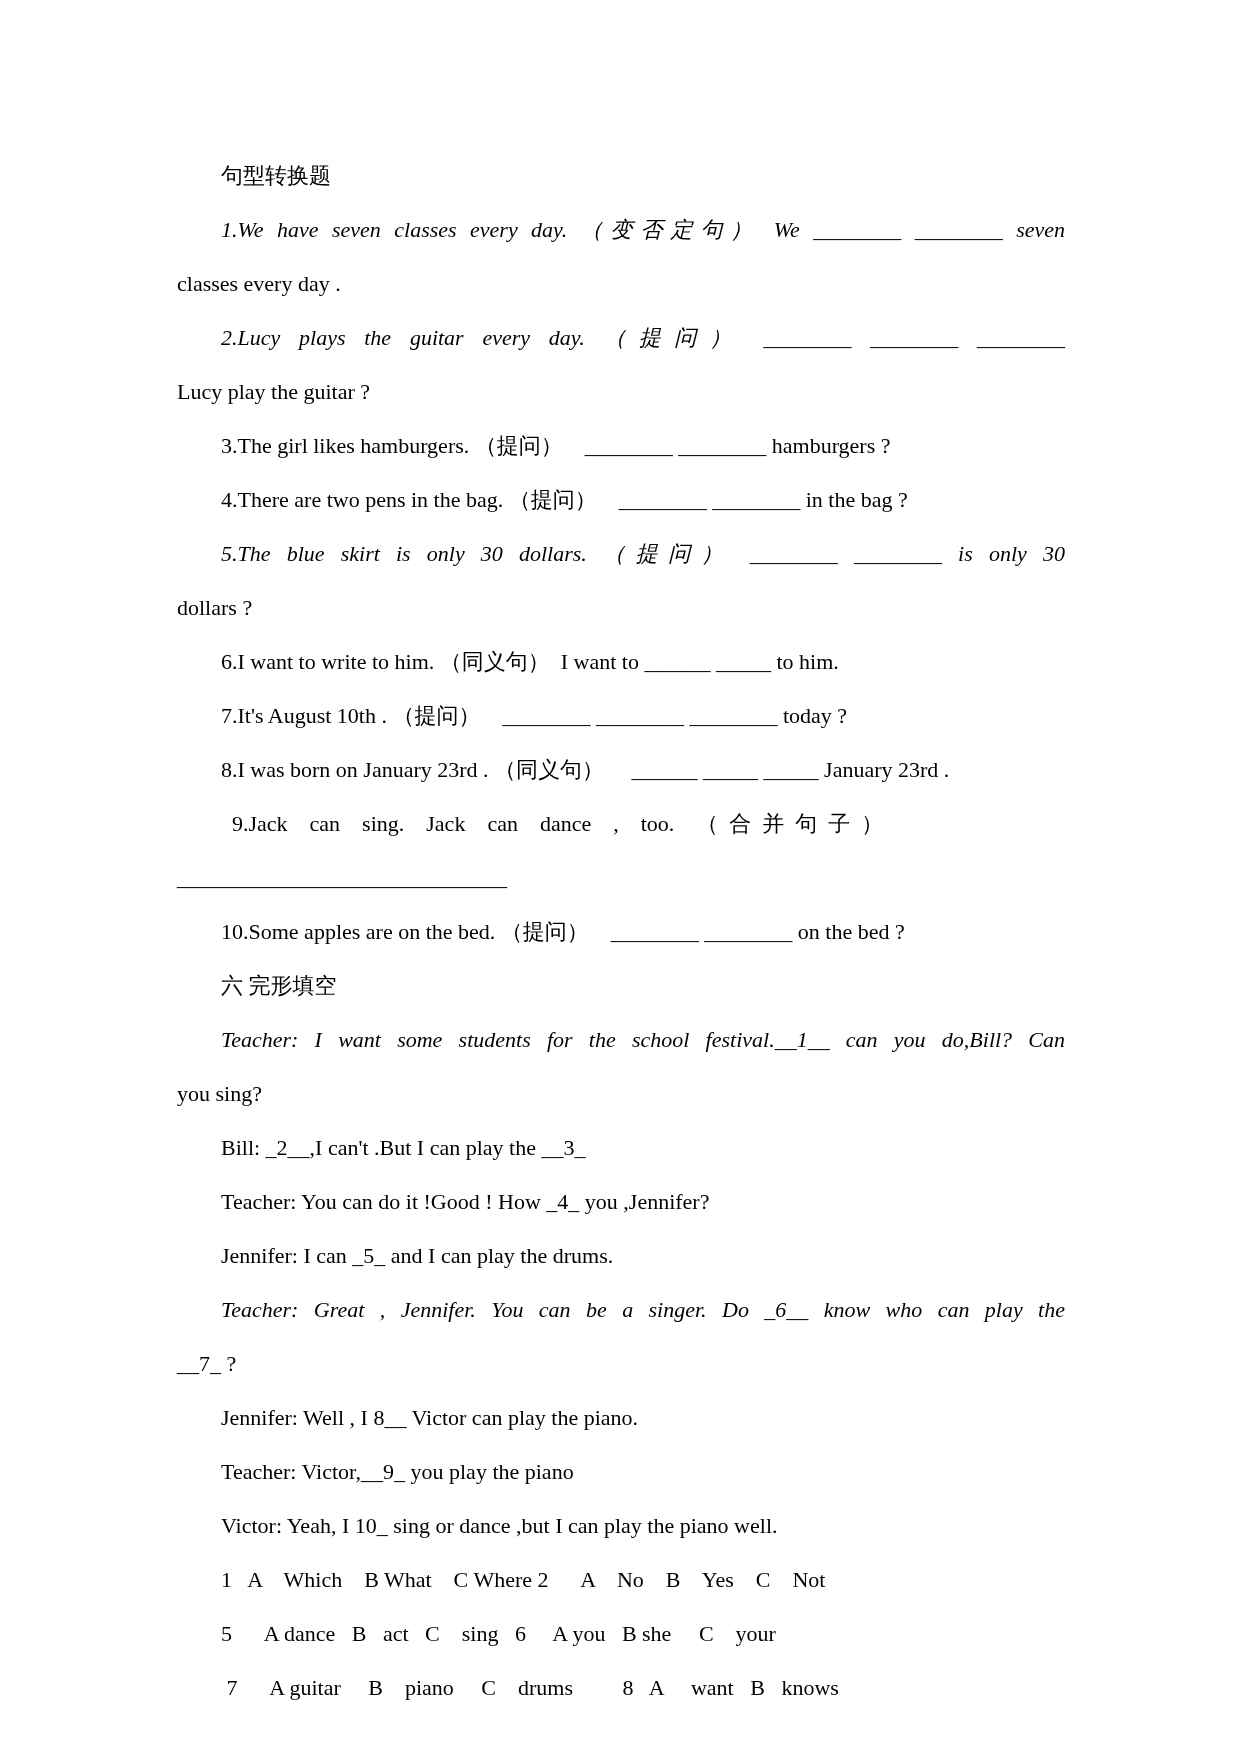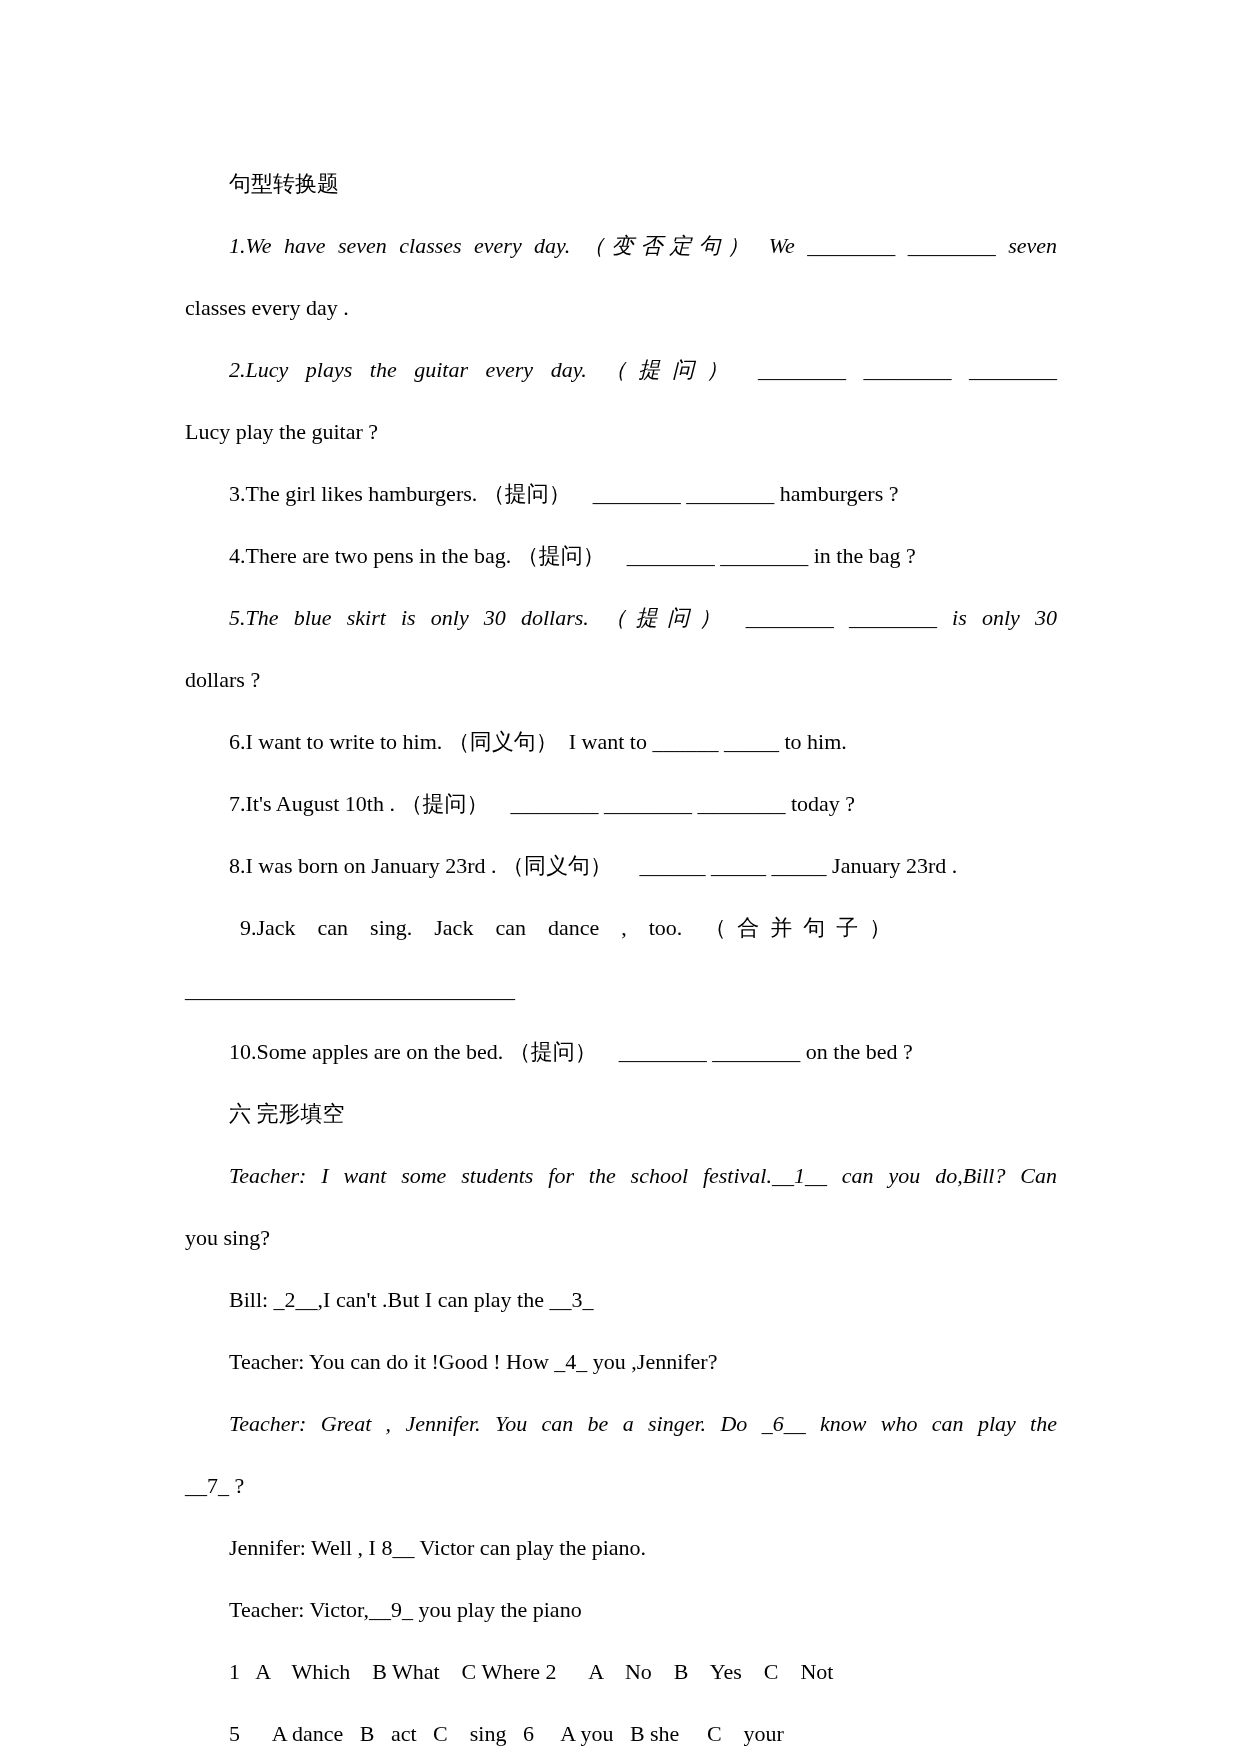--- a/index.html
+++ b/index.html
@@ -17,21 +17,21 @@
     position: absolute;
     left: 169px;
     top: 145px;
     width: 904px;
     color: #000000;
     font-family: "Liberation Serif", "DejaVu Serif", serif;
     font-size: 22px;
     line-height: 46px;
   }
   .doc-page p {
-    margin: 16px;
+    margin: 8px;
     padding: 0;
     white-space: pre-wrap;
     text-align: left;
   }
   .doc-page p.indent {
     text-indent: 44px;
   }
   .doc-page p.flush {
     text-indent: 0;
   }
@@ -60,20 +60,22 @@
     <p class="indent">7.It's August 10th . （提问）    ________ ________ ________ today ?</p>
     <p class="indent">8.I was born on January 23rd . （同义句）     ______ _____ _____ January 23rd .</p>
     <p class="indent">  9.Jack    can    sing.    Jack    can    dance    ,    too.    （  合  并  句  子  ）</p>
     <p class="flush">______________________________</p>
     <p class="indent">10.Some apples are on the bed. （提问）    ________ ________ on the bed ?</p>
     <p class="indent">六 完形填空</p>
     <p class="indent-justify">Teacher: I want some students for the school festival.__1__ can you do,Bill? Can</p>
     <p class="flush">you sing?</p>
     <p class="indent">Bill: _2__,I can't .But I can play the __3_</p>
     <p class="indent">Teacher: You can do it !Good ! How _4_ you ,Jennifer?</p>
+    <p class="indent">Jennifer: I can _5_ and I can play the drums.</p>
     <p class="indent-justify">Teacher: Great , Jennifer. You can be a singer. Do _6__ know who can play the</p>
     <p class="flush">__7_ ?</p>
     <p class="indent">Jennifer: Well , I 8__ Victor can play the piano.</p>
     <p class="indent">Teacher: Victor,__9_ you play the piano</p>
+    <p class="indent">Victor: Yeah, I 10_ sing or dance ,but I can play the piano well.</p>
     <p class="indent">1   A    Which    B What    C Where 2      A    No    B    Yes    C    Not</p>
     <p class="indent">5      A dance   B   act   C    sing   6     A you   B she     C    your</p>
     <p class="indent"> 7      A guitar     B    piano     C    drums         8   A     want   B   knows</p>
   </div>
 
 </body></html>

